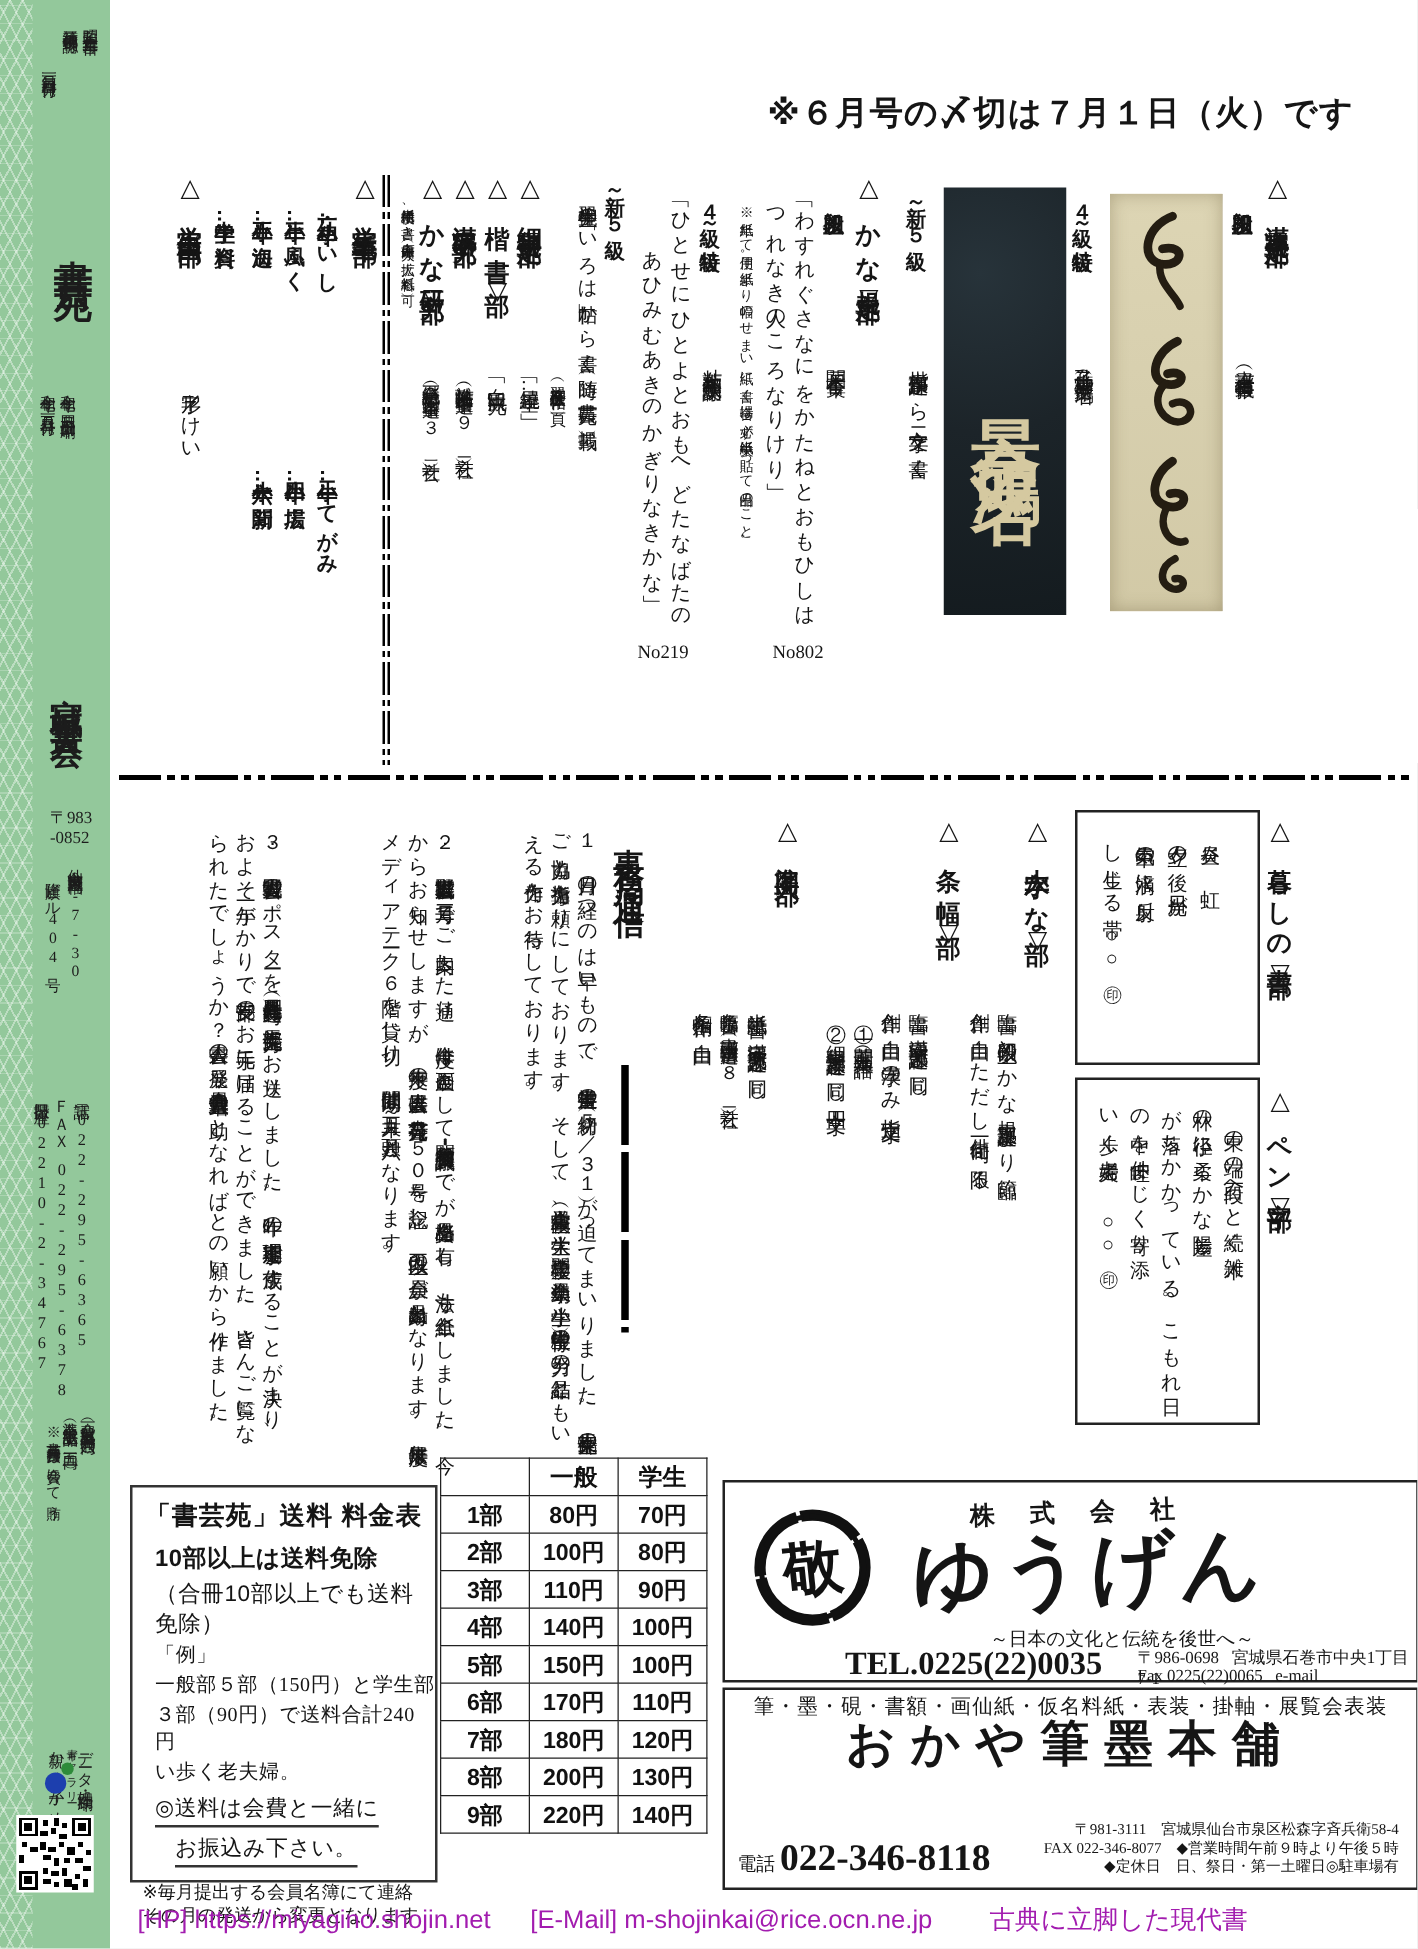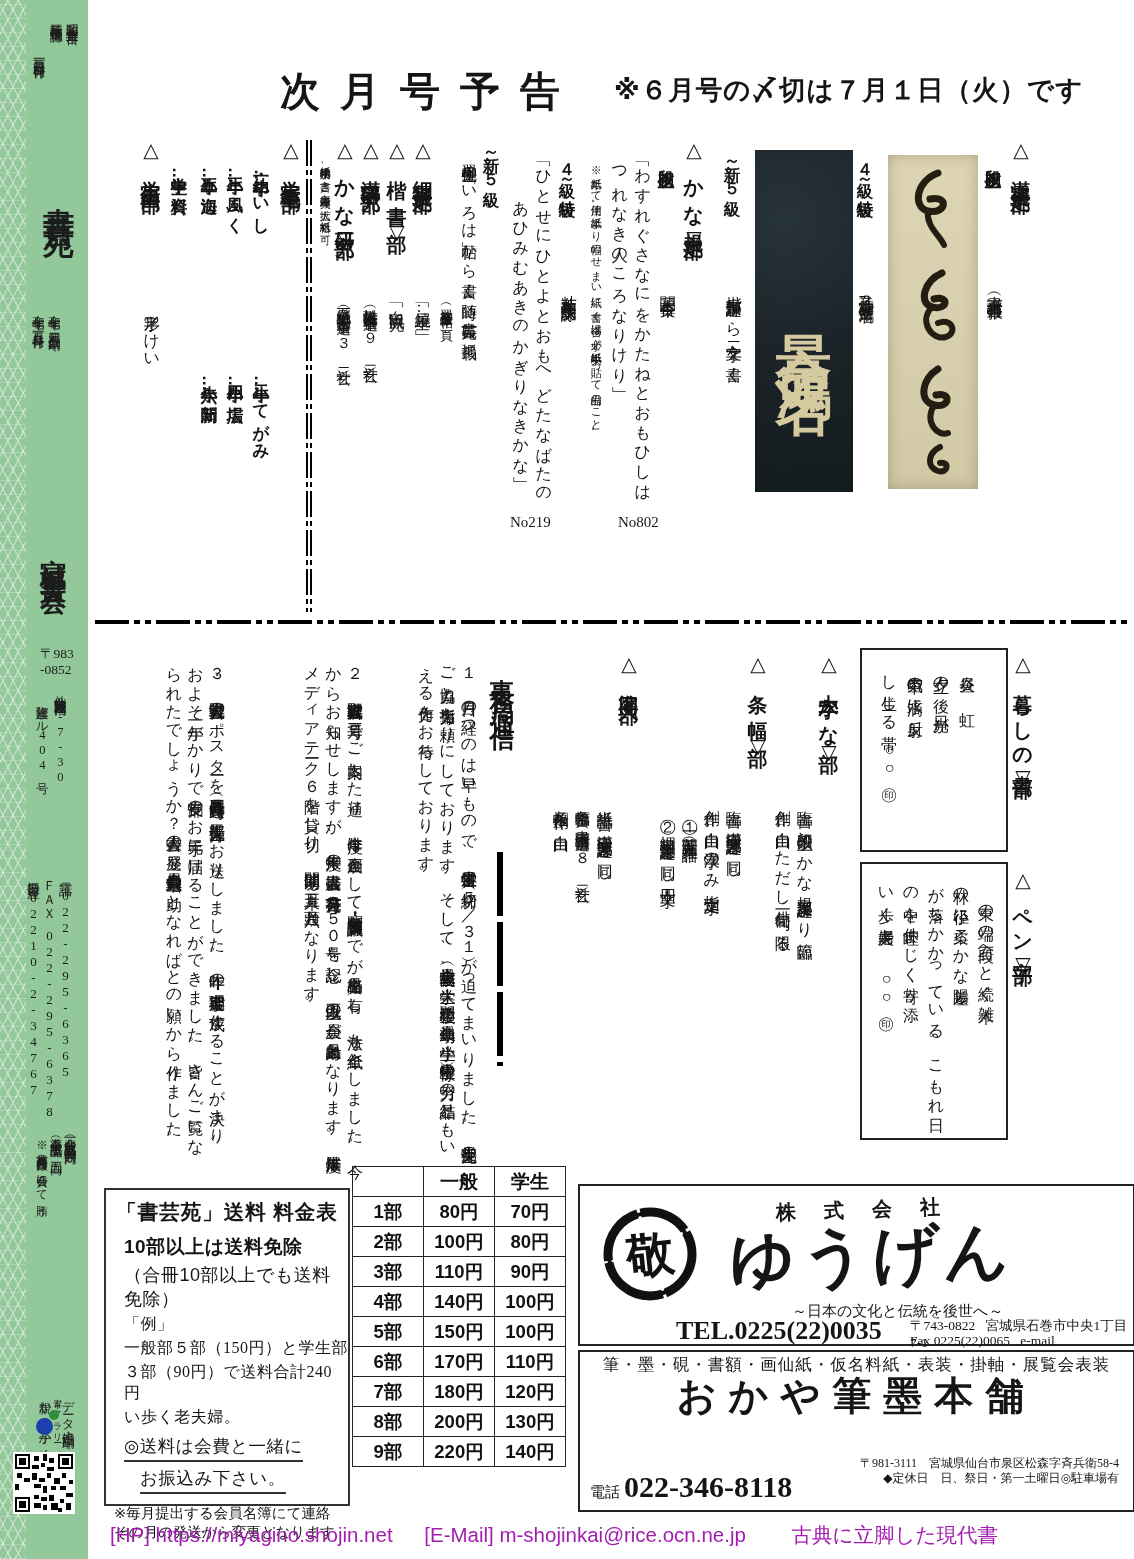--- a/index.html
+++ b/index.html
@@ -135,21 +135,20 @@
         <rect x="10" y="24" width="3" height="2"></rect>
           <rect x="14" y="25" width="2" height="2"></rect>
           <rect x="18" y="24" width="3" height="3"></rect>
         <rect x="22" y="22" width="2" height="2"></rect>
           <rect x="25" y="24" width="2" height="3"></rect>
           <rect x="21" y="26" width="2" height="2"></rect>
       </g>
     </svg>
   </div>
 
-  <div class="h b" style="left:280px;top:64px;font-size:40px;letter-spacing:20px;">次月号予告</div>
   <div class="h b g" style="left:614px;top:72px;font-size:26.5px;letter-spacing:1px;">※６月号の〆切は７月１日（火）です</div>
 
   <div class="v sec" style="left:1008px;top:138px;">△漢字規定部▽</div>
   <div class="v rank" style="left:982px;top:156px;">初段以上</div>
   <div class="v work" style="left:984px;top:283px;">書譜（名書鍾張）</div>
 
   <div id="tanimg">
     <svg width="90" height="334" viewBox="0 0 90 334">
       <g fill="none" stroke="#241d12" stroke-linecap="round">
         <path d="M50 18 C28 26 24 52 40 56 C58 60 62 40 42 44" stroke-width="7"></path>
@@ -327,34 +326,35 @@
     <svg style="position:absolute;left:18px;top:16px;" width="104" height="104" viewBox="0 0 104 104">
       <circle cx="52" cy="52" r="42" fill="none" stroke="#111" stroke-width="9" stroke-dasharray="50 3 70 2 60 3"></circle>
       <circle cx="52" cy="52" r="41" fill="none" stroke="#111" stroke-width="4" stroke-dasharray="30 6 40 5" transform="rotate(40 52 52)"></circle>
       <text x="52" y="69" text-anchor="middle" font-size="48" font-weight="bold" fill="#111" font-family="'Liberation Serif',serif" transform="rotate(-6 52 52)">敬</text>
     </svg>
     <div class="h b" style="left:196px;top:10px;font-size:20px;letter-spacing:28px;transform:rotate(-2deg);">株式会社</div>
     <div class="h b" style="left:150px;top:26px;font-size:64px;letter-spacing:6px;transform:rotate(-2deg) skewX(-4deg);">ゆうげん</div>
     <div class="h" style="left:212px;top:116px;font-size:15px;">～日本の文化と伝統を後世へ～</div>
     <div class="h b" style="left:96px;top:130px;font-size:26px;">TEL.0225(22)0035</div>
     <div class="h" style="left:330px;top:131px;font-size:13.5px;">
-      <span>〒743-0822</span>&nbsp;&nbsp;
+      <span>〒986-0698</span>&nbsp;&nbsp;
       <span>宮城県石巻市中央1丁目7-1</span>
     </div>
     <div class="h" style="left:330px;top:147px;font-size:13.5px;">
       <span>Fax 0225(22)0065</span>&nbsp;&nbsp;
       <span>e-mail info@yougendou.com</span>
     </div>
   </div>
 
   <div class="adbox" style="top:1350px;height:158px;">
     <div class="g" style="text-align:center;font-size:16.5px;margin-top:2px;letter-spacing:1px;">筆・墨・硯・書額・画仙紙・仮名料紙・表装・掛軸・展覧会表装</div>
     <div class="b" style="text-align:center;font-size:39px;letter-spacing:12px;margin-top:0px;line-height:1.05;">おかや筆墨本舗</div>
     <div style="position:absolute;right:14px;top:104px;text-align:right;font-size:12px;line-height:1.25;">
       <div>〒981-3111　宮城県仙台市泉区松森字斉兵衛58-4</div>
+      <div>FAX 022-346-8077　◆営業時間午前９時より午後５時</div>
       <div>◆定休日　日、祭日・第一土曜日◎駐車場有</div>
     </div>
     <div style="position:absolute;left:10px;top:118px;">
       <span style="font-size:15px;">電話</span>
       <span class="b" style="font-size:30px;">022-346-8118</span>
     </div>
   </div>
 
   <div id="footer">
     <span>[HP] https://miyagino.shojin.net</span>

